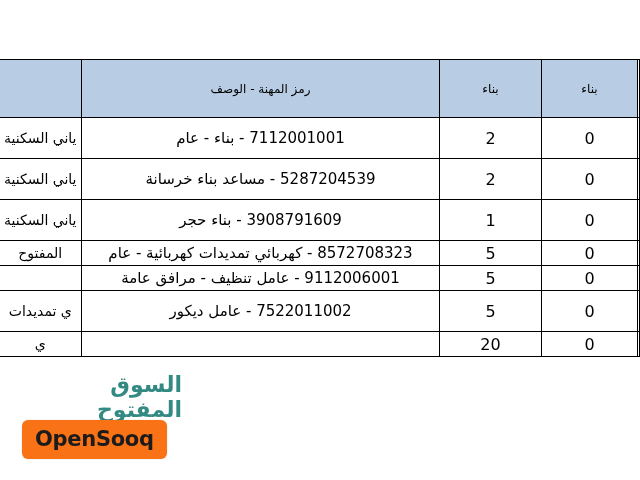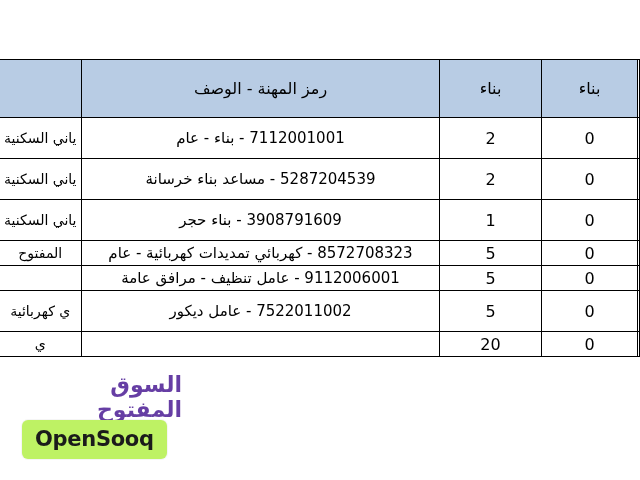--- a/index.html
+++ b/index.html
@@ -52,21 +52,21 @@
   
   col.c-gutter   { width: 2px; }
   col.c-female   { width: 96px; }
   col.c-male     { width: 102px; }
   col.c-desc     { width: 358px; }
   col.c-trail    { width: 82px; }
 
   thead th {
     background: #b8cce4;
     height: 57px;
-    font-size: 16px;
+    font-size: 12px;
     font-weight: bold;
   }
 
   thead th.head-trail {
     background: #b8cce4;
   }
 
   tbody td {
     font-size: 15px;
   }
@@ -103,36 +103,36 @@
     text-align: center;
   }
 
   
   .watermark {
     position: absolute;
     left: 22px;
     top: 380px;
     width: 160px;
     height: 34px;
-    color: #4c1d95;
+    color: #0f766e;
     font-size: 22px;
     font-weight: bold;
     direction: rtl;
     letter-spacing: 0px;
     opacity: 0.85;
     display: flex;
     align-items: center;
     justify-content: flex-start;
   }
 
   .logo-badge {
     position: absolute;
     left: 22px;
     top: 420px;
-    background: #bef264;
+    background: #f97316;
     border-radius: 6px;
     padding: 7px 13px 8px 13px;
     box-shadow: 0 0 0 1px rgba(0,0,0,0.04);
     direction: ltr;
   }
   .logo-badge .logo-text {
     font-size: 21px;
     font-weight: bold;
     color: #1b1b1b;
     letter-spacing: -0.3px;
@@ -196,21 +196,21 @@
           <td class="num">0</td>
           <td class="num">5</td>
           <td class="desc">9112006001 - عامل تنظيف - مرافق عامة</td>
           <td class="trail"></td>
         </tr>
         <tr class="tall">
           <td class="gutter"></td>
           <td class="num">0</td>
           <td class="num">5</td>
           <td class="desc">7522011002 - عامل ديكور</td>
-          <td class="trail">ي كهربائية</td>
+          <td class="trail">ي تمديدات</td>
         </tr>
         <tr class="short">
           <td class="gutter"></td>
           <td class="num">0</td>
           <td class="num">20</td>
           <td class="desc"></td>
           <td class="trail">ي</td>
         </tr>
       </tbody>
     </table>

